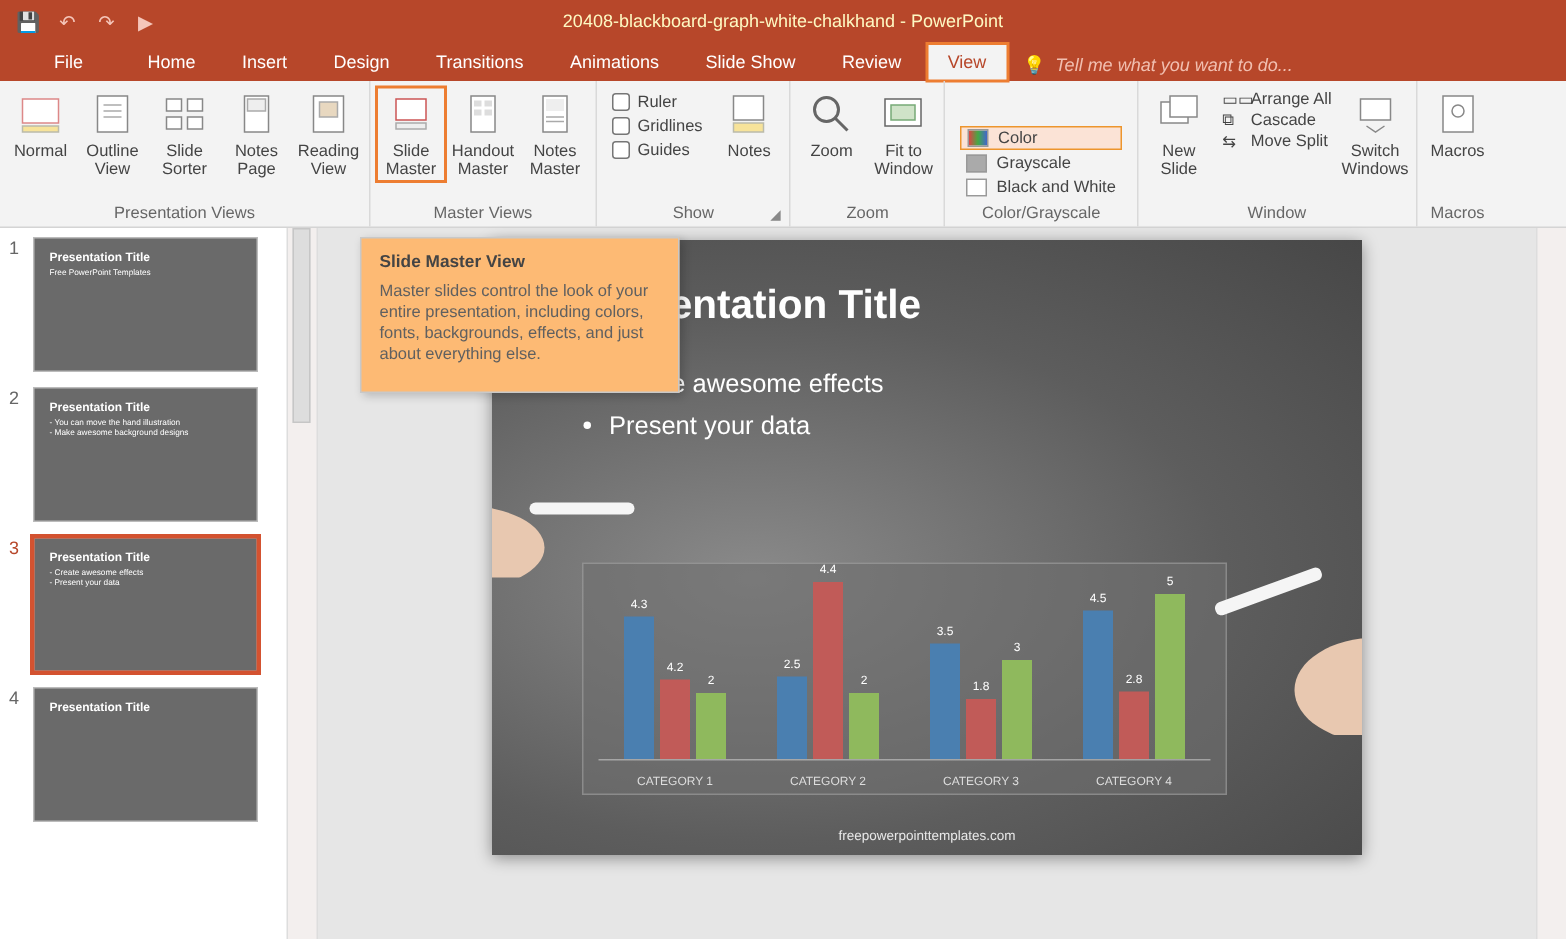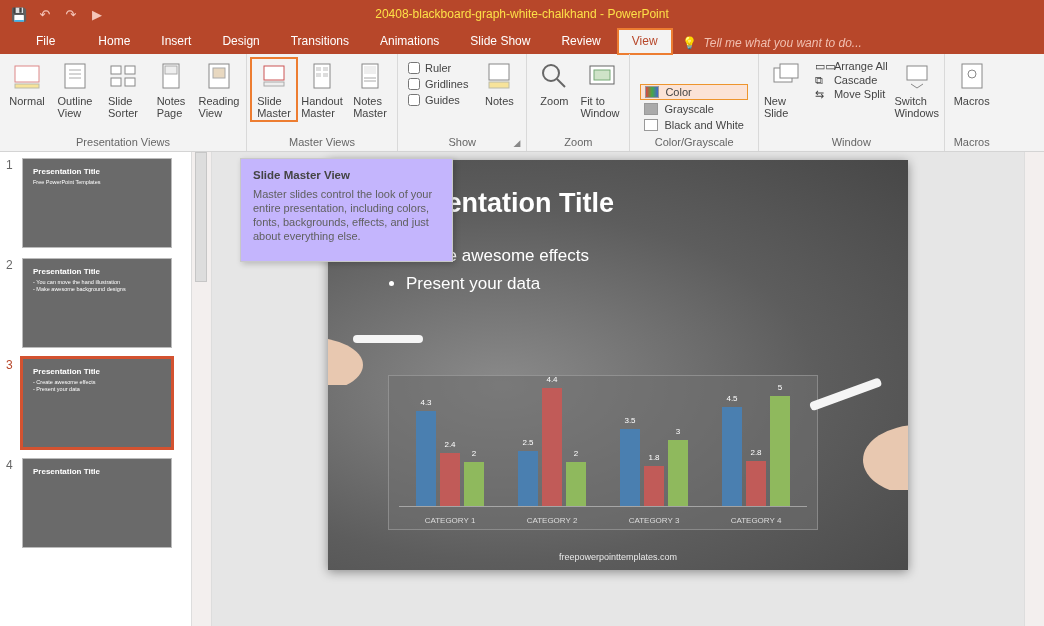--- a/index.html
+++ b/index.html
@@ -2,39 +2,39 @@
 <html><head>
 <meta charset="utf-8">
 <style>
 * { margin:0; padding:0; box-sizing:border-box; font-family:"Segoe UI",Arial,sans-serif; }
 body { width:1044px; height:626px; background:#fff; overflow:hidden; font-size:12px; }
 
 
 .titlebar { height:28px; background:#b7472a; display:flex; align-items:center; color:#fff; position:relative; }
 .qat { display:flex; align-items:center; gap:4px; padding-left:8px; }
 .qat .qat-icon { width:22px; height:22px; display:flex; align-items:center; justify-content:center; font-size:13px; color:#f5c6ba; }
-.title-text { position:absolute; left:50%; transform:translateX(-50%); font-size:12px; color:#fde047; }
+.title-text { position:absolute; left:50%; transform:translateX(-50%); font-size:12px; color:#fef9c3; }
 
 
 .menutabs { height:26px; background:#b7472a; display:flex; align-items:flex-end; color:#fff; padding-left:22px; gap:3px; }
 .menutabs .tab { padding:5px 14px 6px; font-size:12px; cursor:pointer; }
 .menutabs .tab.file { margin-right:12px; }
 .menutabs .tab.highlight { outline:2px solid #ed7d31; outline-offset:-1px; background:#f3f3f3; color:#b7472a;}
 .menutabs .tell { display:flex; align-items:center; padding:4px 8px; color:#f1bfb0; font-style:italic; gap:6px; }
 .menutabs .tell .bulb { font-style:normal; }
 
 
 .ribbon { height:98px; background:#f3f3f3; border-bottom:1px solid #d4d4d4; display:flex; }
 .group { border-right:1px solid #d9d9d9; display:flex; flex-direction:column; padding:2px 4px; }
 .group-body { flex:1; display:flex; align-items:flex-start; gap:2px; padding-top:2px;}
 .group-label { text-align:center; font-size:11px; color:#666; padding-bottom:1px; position:relative; }
 .group-label .launcher { position:absolute; right:2px; bottom:1px; font-size:9px; color:#888; }
 .bigbtn { width:46px; display:flex; flex-direction:column; align-items:center; padding:2px 1px; cursor:pointer; }
 .bigbtn .ico { width:32px; height:32px; margin-bottom:3px; display:flex; align-items:center; justify-content:center; }
-.bigbtn .lbl { font-size:11px; line-height:12px; color:#444; }
+.bigbtn .lbl { font-size:11px; text-align:center; line-height:12px; color:#444; }
 .bigbtn.highlight { outline:2px solid #ed7d31; outline-offset:-1px; }
 .chk-col { display:flex; flex-direction:column; gap:4px; padding:4px 6px; }
 .chk-row { display:flex; align-items:center; gap:5px; font-size:11px; color:#444; }
 .chk-row input { width:12px; height:12px; }
 .color-col { display:flex; flex-direction:column; gap:2px; padding:2px 6px; }
 .color-row { display:flex; align-items:center; gap:6px; font-size:11px; color:#444; padding:1px 4px; }
 .color-row.sel { background:#fbe3d6; border:1px solid #ed952d;margin-top:24px; }
 .color-row .sw { width:14px; height:12px; border:1px solid #999; }
 .win-col { display:flex; flex-direction:column; gap:2px; padding:2px 4px; }
 .win-row { display:flex; align-items:center; gap:5px; font-size:11px; color:#444;}
@@ -68,21 +68,21 @@
 .cat-group { display:flex; align-items:flex-end; gap:4px; }
 .bar { width:20px; position:relative;}
 .bar .v { position:absolute; top:-13px; width:100%; text-align:center; font-size:8px; color:#fff;}
 .bar.s0{ background:#4a7fb0;} .bar.s1{background:#c15b58;} .bar.s2{background:#8fb95d;}
 .chart-x { position:absolute; bottom:4px; left:10px; right:10px; display:flex; justify-content:space-around; font-size:8px; color:#ddd;}
 
 .hand-left { position:absolute; left:-60px; top:135px; width:170px; height:90px; }
 .hand-right { position:absolute; right:-50px; bottom:80px; width:170px; height:130px; }
 
 
-.tooltip { position:absolute; top:158px; left:240px; width:213px; background:#c4b5fd; border:1px solid #c8c8c8; box-shadow:2px 2px 6px rgba(0,0,0,.2); padding:10px 12px; font-size:11px; color:#606060; z-index:50;}
+.tooltip { position:absolute; top:158px; left:240px; width:213px; background:#fdba74; border:1px solid #c8c8c8; box-shadow:2px 2px 6px rgba(0,0,0,.2); padding:10px 12px; font-size:11px; color:#606060; z-index:50;}
 .tooltip .tt-title { font-weight:600; color:#444; margin-bottom:6px; font-size:11.5px;}
 .tooltip p { margin-bottom:8px; line-height:14px;}
 
 .right-scroll { width:20px; background:#f3efee; border-left:1px solid #ddd;}
 </style>
 </head>
 <body>
 
 <div class="titlebar">
   <div class="qat">
@@ -380,21 +380,21 @@
           <ellipse cx="40" cy="70" rx="55" ry="28" fill="#e8c8b0"></ellipse>
           <rect x="85" y="40" width="70" height="8" rx="4" fill="#f5f5f5"></rect>
         </svg>
       <div class="chart">
         <div class="chart-area" id="chart-area">
             <div class="cat-group">
               <div class="bar s0" style="height:94.6px">
                 <div class="v">4.3</div>
               </div>
               <div class="bar s1" style="height:52.8px">
-                <div class="v">2.4</div>
+                <div class="v">4.2</div>
               </div>
               <div class="bar s2" style="height:44px">
                 <div class="v">2</div>
               </div>
             </div>
             <div class="cat-group">
               <div class="bar s0" style="height:55px">
                 <div class="v">2.5</div>
               </div>
               <div class="bar s1" style="height:118px">

